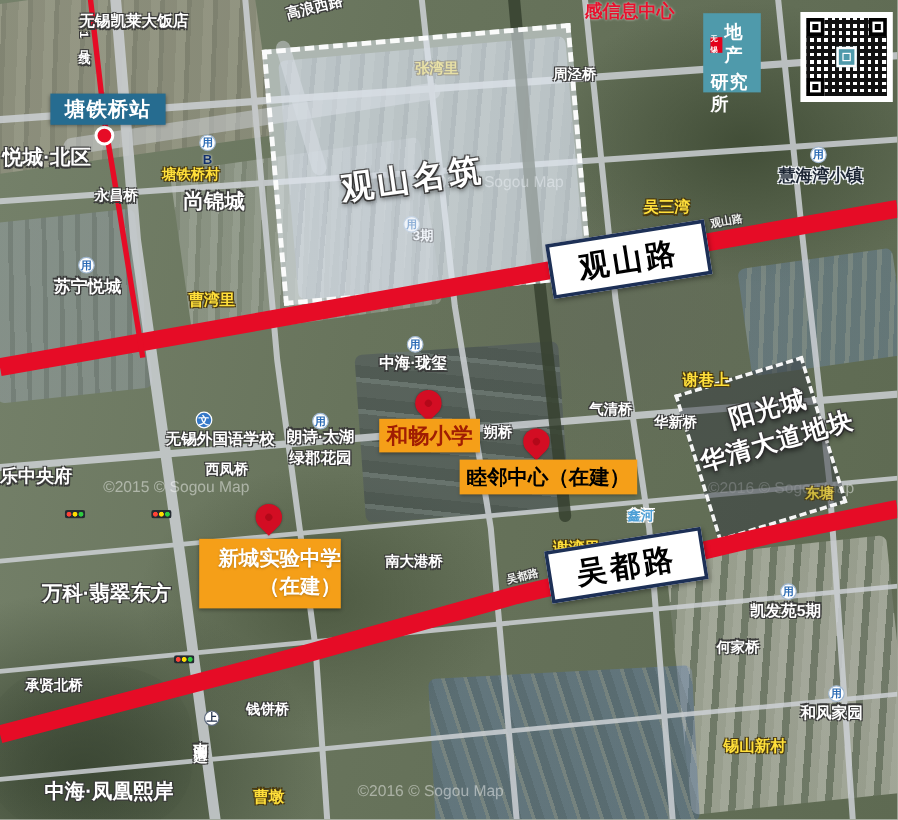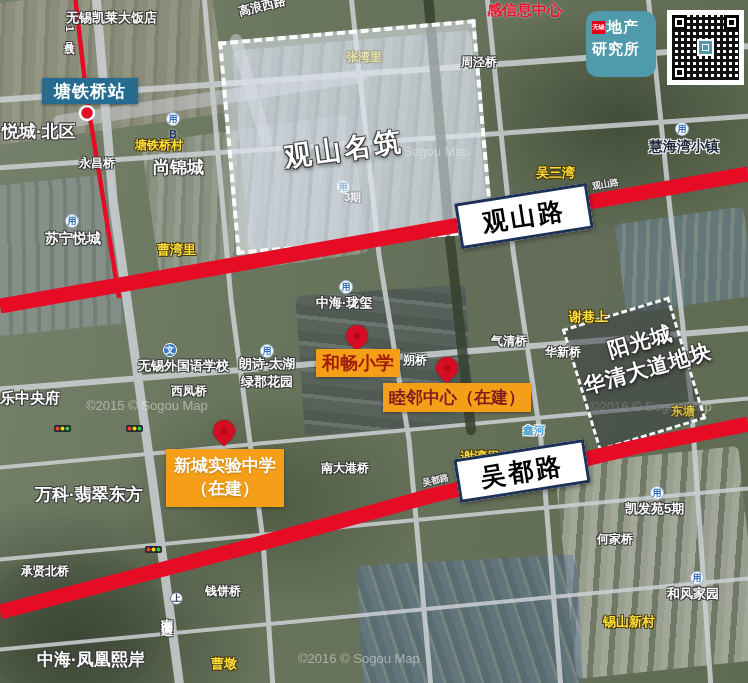--- a/index.html
+++ b/index.html
@@ -57,24 +57,24 @@
        display:flex;align-items:center;justify-content:center;color:#000;font-weight:bold;
        font-size:25px;letter-spacing:3px;box-shadow:1px 2px 4px rgba(0,0,0,.35);}
   #box-guanshan{left:457px;top:193px;width:128px;height:40px;transform:rotate(-9deg);}
   #box-wudu{left:456px;top:449px;width:126px;height:38px;transform:rotate(-9deg);}
   #station{position:absolute;left:42px;top:78px;width:96px;height:26px;background:#266c90;z-index:5;
        display:flex;align-items:center;justify-content:center;color:#fff;font-weight:bold;font-size:17px;
        letter-spacing:1px;box-shadow:0 1px 3px rgba(0,0,0,.4);}
   .poi{position:absolute;background:#f59f18;z-index:5;font-weight:bold;line-height:1;
        box-shadow:0 1px 3px rgba(0,0,0,.35);}
   #poi-hechang{left:316px;top:349px;padding:5px 6px;font-size:18px;color:#a01d03;}
-  #poi-mulin{left:383px;top:383px;padding:6px 6px;font-size:17px;color:#7f1d1d;}
-  #poi-xincheng{left:166px;top:449px;width:118px;padding:6px 0;text-align:center;font-size:17px;
+  #poi-mulin{left:383px;top:383px;padding:6px 6px;font-size:17px;color:#000000;}
+  #poi-xincheng{left:166px;top:449px;width:118px;padding:6px 0;text-align:right;font-size:17px;
        color:#fff;line-height:1.35;text-shadow:0 1px 2px rgba(0,0,0,.25);}
-  #logo{position:absolute;left:586px;top:11px;width:70px;height:66px;background:#4f9aab;border-radius:12px;
+  #logo{position:absolute;left:586px;top:11px;width:48px;height:66px;background:#4f9aab;border-radius:0;
        z-index:6;color:#fff;padding:7px 6px;box-sizing:border-box;}
   .logo-row{display:flex;align-items:center;gap:2px;}
   .logo-badge{background:#e3001b;color:#fff;font-size:6px;font-weight:bold;width:13px;height:13px;
        display:flex;align-items:center;justify-content:center;}
   .logo-txt{font-size:15px;font-weight:bold;letter-spacing:1px;}
   .logo-txt2{font-size:15px;font-weight:bold;letter-spacing:1px;margin-top:3px;}
   #qr{position:absolute;left:667px;top:10px;width:77px;height:75px;background:#fff;z-index:6;
       padding:5px;box-sizing:border-box;}
   .qr-noise{width:100%;height:100%;position:relative;
       background-image:

